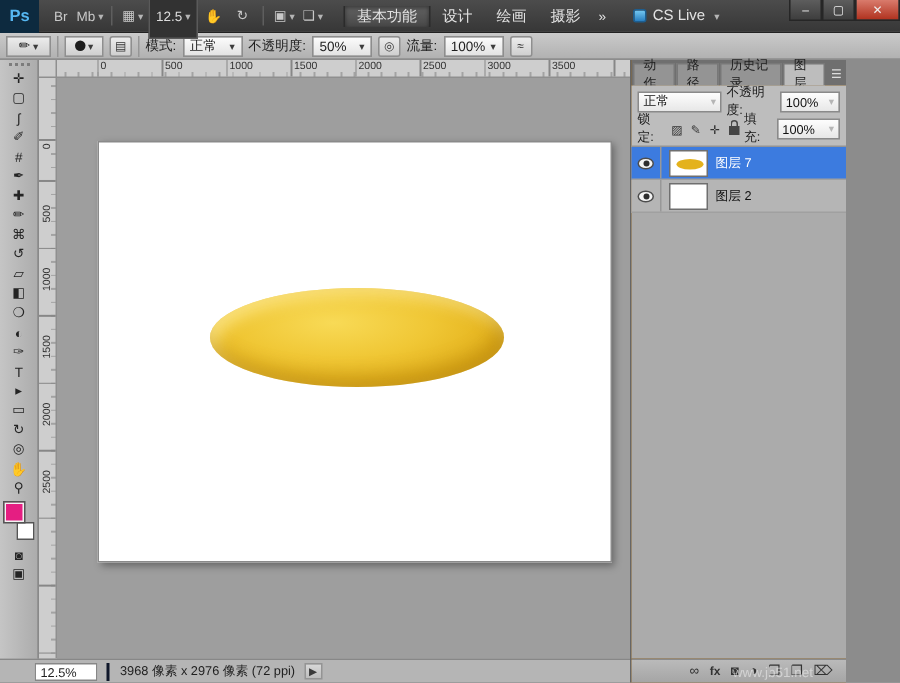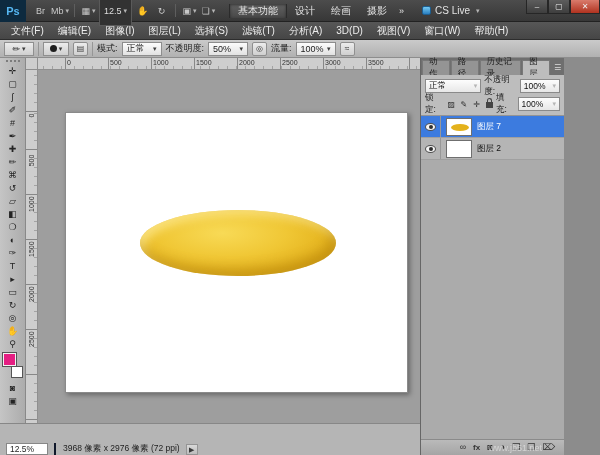--- a/index.html
+++ b/index.html
@@ -66,21 +66,21 @@
     background-image:repeating-linear-gradient(0deg,#878787 0 1px,transparent 1px 45px),repeating-linear-gradient(0deg,#a3a3a3 0 1px,transparent 1px 9px);
     background-position:0 42px,8px 42px;background-size:100% 100%,4px 100%;background-repeat:repeat-y}
   .rl-v{position:absolute;left:-1px;width:13px;text-align:center;font-size:7px;color:#333;transform:rotate(-90deg)}
   .viewport{position:absolute;left:12px;top:12px;right:0;bottom:0}
   .doc-canvas{position:absolute;left:27px;top:42px;width:343px;height:281px;background:#fff;border:1px solid #8a8a8a;box-shadow:2px 2px 5px rgba(0,0,0,.35)}
   .gold-ellipse{position:absolute;left:74px;top:97px;width:196px;height:66px;border-radius:50%;
     background:radial-gradient(ellipse at 42% 35%,#f8da56 0%,#f0c735 40%,var(--ellipse_gold,#e4b21c) 70%,#d09a10 100%);
     box-shadow:inset -5px -7px 12px rgba(150,100,0,.35),inset 4px 5px 10px rgba(255,236,150,.75)}
 
   
-  .status-bar{height:32px;background:#b5b5b5;border-top:1px solid #878787;display:flex;align-items:flex-end;gap:6px;padding:0 6px;color:#1f1f1f}
+  .status-bar{height:16px;background:#b5b5b5;border-top:1px solid #878787;display:flex;align-items:center;gap:6px;padding:0 23px;color:#1f1f1f}
   .zoom-field{width:42px;height:12px;background:#fff;border:1px solid #878787;font-size:8.5px;display:flex;align-items:center;padding:0 3px}
   .status-info{font-size:8.5px;border-left:2px solid #0f172a;padding-left:7px}
   .status-arrow{font-size:7px;color:#3a3a3a;border:1px solid #949494;height:11px;width:12px;display:flex;align-items:center;justify-content:center;background:linear-gradient(#d8d8d8,#bdbdbd)}
   .anim-bar{height:15px;background:#989898;border-top:1px solid #757575;display:flex;align-items:flex-end}
   .anim-tab{background:#b6b6b6;border:1px solid #7d7d7d;border-bottom:none;height:13px;margin-left:2px;padding:0 9px;font-size:8.5px;color:#1c1c1c;display:flex;align-items:center}
 
   
   .dock{width:144px;background:#a16207;border-left:1px solid #666;display:flex;flex-direction:column;position:relative}
   .dock-tabs{height:17px;background:#6f6f6f;display:flex;align-items:flex-end;padding-left:1px;gap:1px}
   .ptab{height:15px;padding:0 6px;font-size:8.5px;color:#1e1e1e;display:flex;align-items:center;background:#949494;border:1px solid #787878;border-bottom:none}
@@ -139,33 +139,20 @@
       <span class="cslive-dot"></span>
       <span>CS Live</span>
     </div>
     <div class="win-controls">
       <div class="wc">–</div>
       <div class="wc">▢</div>
       <div class="wc close">✕</div>
     </div>
   </div>
 
-  <div class="menu-bar">
-    <span class="menu-item">文件(F)</span>
-    <span class="menu-item">编辑(E)</span>
-    <span class="menu-item">图像(I)</span>
-    <span class="menu-item">图层(L)</span>
-    <span class="menu-item">选择(S)</span>
-    <span class="menu-item">滤镜(T)</span>
-    <span class="menu-item">分析(A)</span>
-    <span class="menu-item">3D(D)</span>
-    <span class="menu-item">视图(V)</span>
-    <span class="menu-item">窗口(W)</span>
-    <span class="menu-item">帮助(H)</span>
-  </div>
 
   <div class="options-bar">
     <div class="tool-preset dd">✏</div>
     <div class="ob-sep"></div>
     <div class="brush-pick dd">
         <span class="bdot"></span>
       </div>
     <div class="ob-icon">▤</div>
     <div class="ob-sep"></div>
     <span class="ob-label">模式:</span>

